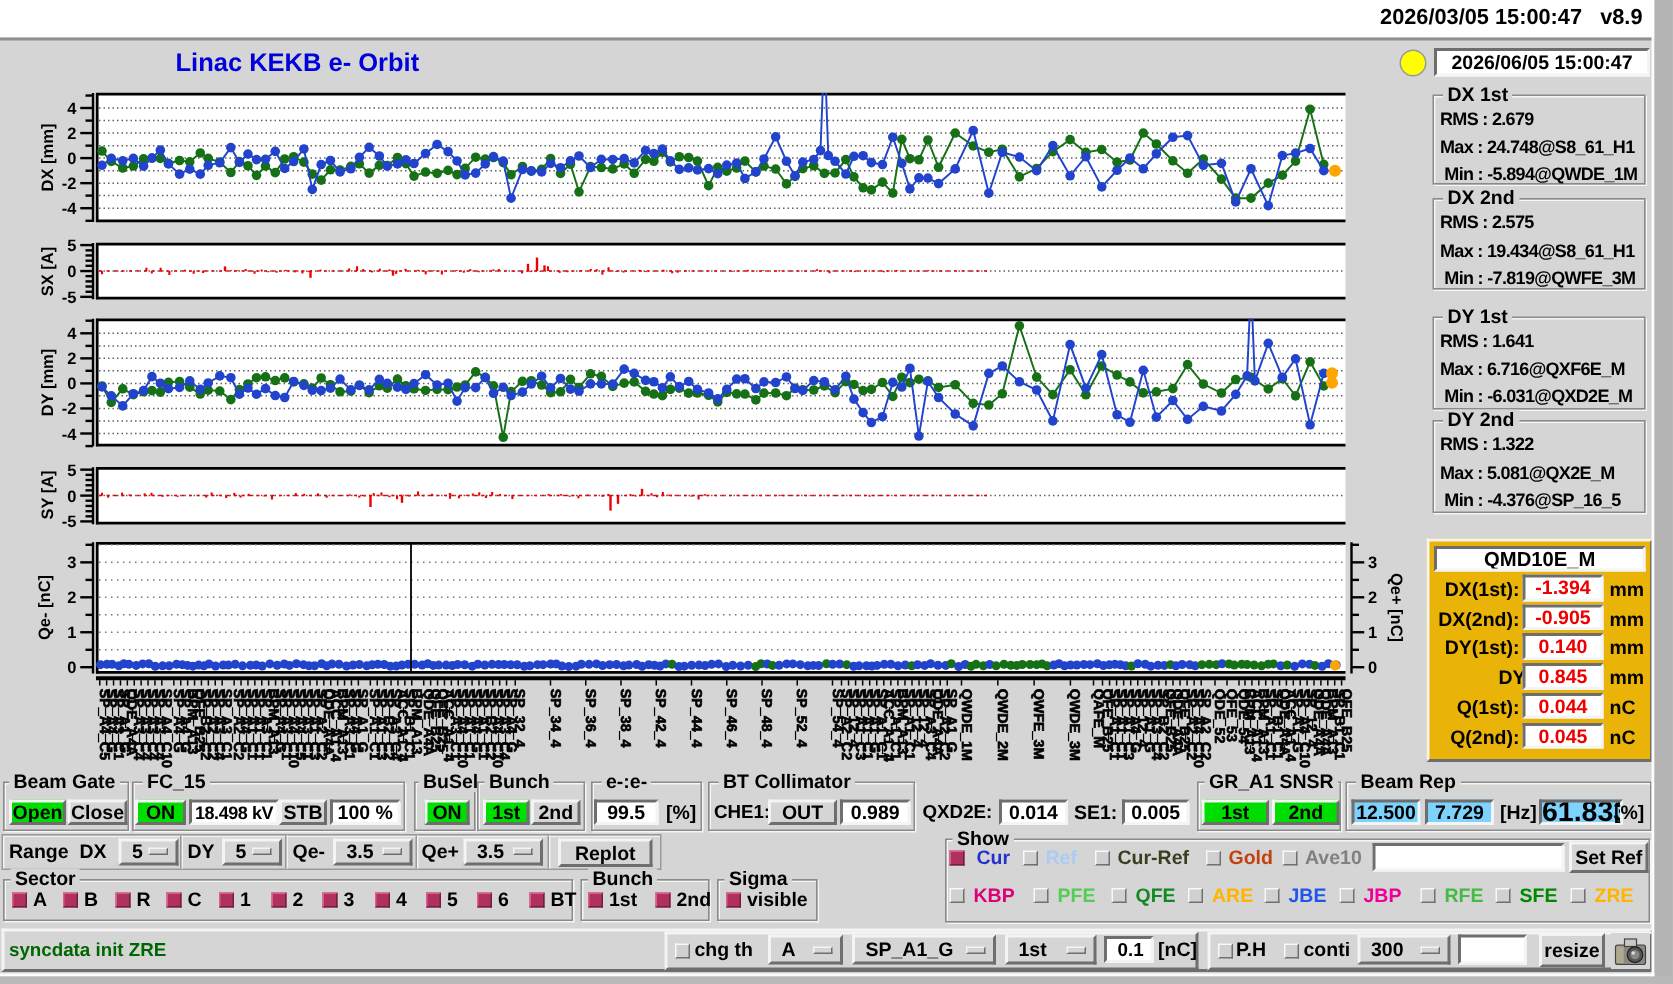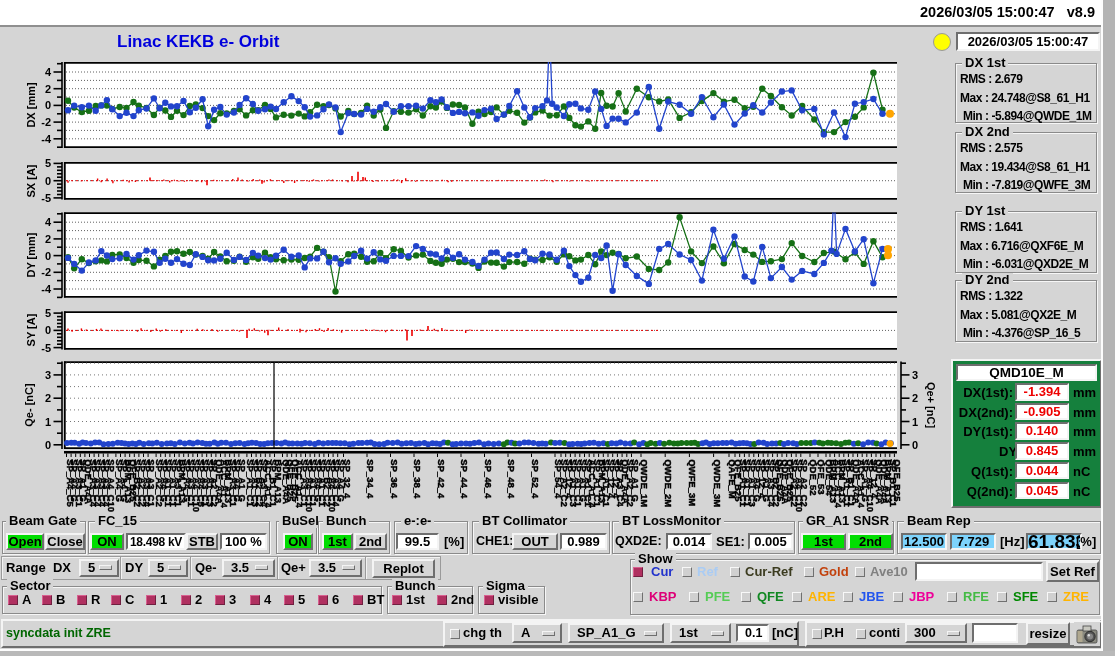--- a/index.html
+++ b/index.html
@@ -29,21 +29,21 @@
 .panel { position:absolute; border-top:2px solid #f4f4f4; border-left:2px solid #f4f4f4;
   border-bottom:2px solid #6e6e6e; border-right:2px solid #6e6e6e; }
 </style></head><body>
 <div class="win">
 <div class="titlebar">
       <div class="ab b" style="right:8px;top:4px;font-size:14.5px;">2026/03/05 15:00:47&nbsp;&nbsp;&nbsp;v8.9</div>
     </div>
 <div class="tline"></div>
 <div class="ab b" style="left:117px;top:32px;font-size:17px;color:#0000dd;">Linac KEKB e- Orbit</div>
 <div class="ab" style="left:933px;top:32.5px;width:18px;height:18px;border-radius:50%;background:#ffff00;border:1px solid #999;"></div>
-<div class="inset" style="left:956px;top:32px;width:144px;height:19px;font-size:13px;line-height:15px;">2026/03/05 15:00:47</div>
+<div class="inset" style="left:956px;top:32px;width:144px;height:19px;font-size:13px;line-height:15px;">2026/06/05 15:00:47</div>
 <svg class="ab" style="left:0;top:0;" width="940" height="512" viewBox="0 0 940 512">
 <rect x="64.0" y="62.0" width="833.0" height="86.0" fill="#ffffff"></rect>
 <line x1="64.8" y1="62.0" x2="64.8" y2="148.0" stroke="#000" stroke-width="1.8"></line>
 <line x1="64.0" y1="62.8" x2="897.0" y2="62.8" stroke="#000" stroke-width="1.8"></line>
 <line x1="64.0" y1="147.2" x2="897.0" y2="147.2" stroke="#000" stroke-width="1.8"></line>
 <line x1="62.0" y1="62.0" x2="62.0" y2="148.0" stroke="#000" stroke-width="1.6"></line>
 <line x1="57.0" y1="147.2" x2="62.0" y2="147.2" stroke="#000" stroke-width="1.6"></line>
 <line x1="53.5" y1="138.8" x2="62.0" y2="138.8" stroke="#000" stroke-width="1.6"></line>
 <line x1="57.0" y1="130.4" x2="62.0" y2="130.4" stroke="#000" stroke-width="1.6"></line>
 <line x1="53.5" y1="122.1" x2="62.0" y2="122.1" stroke="#000" stroke-width="1.6"></line>
@@ -1271,21 +1271,21 @@
 <div class="ab b" style="left:4px;top:8px;font-size:12px;letter-spacing:-0.45px;white-space:nowrap;">RMS :  1.641</div>
 <div class="ab b" style="left:4px;top:26.5px;font-size:12px;letter-spacing:-0.45px;white-space:nowrap;">Max :  6.716@QXF6E_M</div>
 <div class="ab b" style="left:4px;top:44.5px;font-size:12px;letter-spacing:-0.45px;white-space:nowrap;">&nbsp;Min :  -6.031@QXD2E_M</div>
 </div>
 <div class="gbox" style="left:955px;top:280px;width:142px;height:62px;">
 <div class="glab">DY 2nd</div>
 <div class="ab b" style="left:4px;top:8px;font-size:12px;letter-spacing:-0.45px;white-space:nowrap;">RMS :  1.322</div>
 <div class="ab b" style="left:4px;top:26.5px;font-size:12px;letter-spacing:-0.45px;white-space:nowrap;">Max :  5.081@QX2E_M</div>
 <div class="ab b" style="left:4px;top:44.5px;font-size:12px;letter-spacing:-0.45px;white-space:nowrap;">&nbsp;Min :  -4.376@SP_16_5</div>
 </div>
-<div class="panel" style="left:951px;top:359px;width:151px;height:149px;background:#15803d;">
+<div class="panel" style="left:951px;top:359px;width:151px;height:149px;background:#eab308;">
 <div class="inset" style="left:3px;top:3px;width:141px;height:17px;font-size:13.5px;line-height:14px;">QMD10E_M</div>
 <div class="ab b" style="left:0;top:24px;width:60px;text-align:right;font-size:13px;">DX(1st):</div>
 <div class="inset" style="left:62px;top:22px;width:54px;height:17.5px;color:#ee0000;font-size:13px;line-height:14px;">-1.394</div>
 <div class="ab b" style="left:120px;top:24px;font-size:13px;">mm</div>
 <div class="ab b" style="left:0;top:43.7px;width:60px;text-align:right;font-size:13px;">DX(2nd):</div>
 <div class="inset" style="left:62px;top:41.7px;width:54px;height:17.5px;color:#ee0000;font-size:13px;line-height:14px;">-0.905</div>
 <div class="ab b" style="left:120px;top:43.7px;font-size:13px;">mm</div>
 <div class="ab b" style="left:0;top:63.400000000000006px;width:60px;text-align:right;font-size:13px;">DY(1st):</div>
 <div class="inset" style="left:62px;top:61.400000000000006px;width:54px;height:17.5px;color:#ee0000;font-size:13px;line-height:14px;">0.140</div>
 <div class="ab b" style="left:120px;top:63.400000000000006px;font-size:13px;">mm</div>
@@ -1309,23 +1309,20 @@
       <div class="glab" style="left:2px;">BuSel</div>
     </div>
 <div class="gbox" style="left:318px;top:521px;width:72px;height:33px;">
       <div class="glab" style="left:4px;">Bunch</div>
     </div>
 <div class="gbox" style="left:394px;top:521px;width:74px;height:33px;">
       <div class="glab" style="left:6px;">e-:e-</div>
     </div>
 <div class="gbox" style="left:472px;top:521px;width:138px;height:33px;">
       <div class="glab" style="left:6px;">BT Collimator</div>
-    </div>
-<div class="gbox" style="left:612px;top:521px;width:183px;height:33px;">
-      <div class="glab" style="left:6px;">BT LossMonitor</div>
     </div>
 <div class="gbox" style="left:798px;top:521px;width:96px;height:33px;">
       <div class="glab" style="left:4px;">GR_A1 SNSR</div>
     </div>
 <div class="gbox" style="left:897px;top:521px;width:204px;height:33px;">
       <div class="glab" style="left:6px;">Beam Rep</div>
     </div>
 <div class="btn grn" style="left:6px;top:532.5px;width:38px;height:17px;font-size:13px;line-height:13px;">Open</div>
 <div class="btn" style="left:45px;top:532.5px;width:40px;height:17px;font-size:13px;line-height:13px;">Close</div>
 <div class="btn grn" style="left:90px;top:532.5px;width:34px;height:17px;font-size:13px;line-height:13px;">ON</div>

